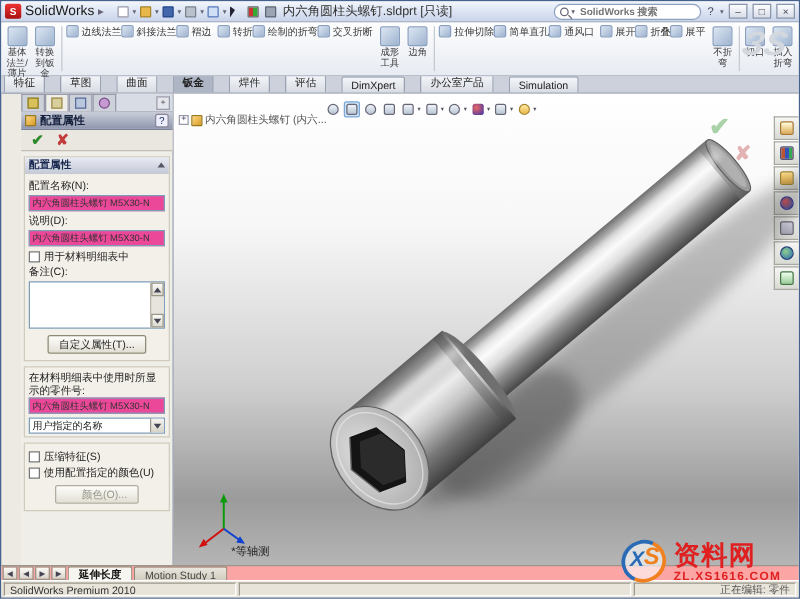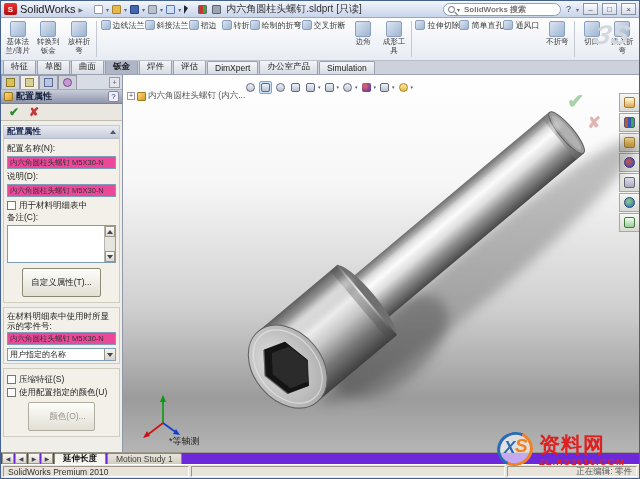--- a/index.html
+++ b/index.html
@@ -46,28 +46,28 @@
     font-size:7.5px;line-height:8.5px;text-align:center;color:#3a3a3a;}
   .rb-col{display:flex;flex-direction:row;justify-content:space-around;padding:0 2px;}
   .rb-small{display:flex;align-items:center;gap:2px;font-size:8px;color:#3a3a3a;white-space:nowrap;height:12px;}
   .ic{background:linear-gradient(135deg,#dce6f2,#9fb4d0);border:1px solid #8aa0c0;border-radius:2px;}
   .ic-l{width:16px;height:16px;margin-bottom:1px;flex:0 0 auto;}
   .ic-s{width:10px;height:10px;flex:0 0 10px;}
   .rb-sep{width:1px;background:#c4c9d2;margin:2px 1px;}
   .rb-brand{position:absolute;right:10px;top:2px;font-size:27px;color:#d3d7de;font-style:italic;
     transform:skewX(-12deg);font-weight:bold;user-select:none;}
   
-  .cmdtabs{height:14px;flex:0 0 14px;background:#ccd1db;display:flex;align-items:flex-end;padding:0 2px;gap:1px;border-bottom:1px solid #9aa2b2;}
+  .cmdtabs{height:14px;flex:0 0 14px;background:#ccd1db;display:flex;align-items:flex-end;padding:0 2px;gap:12px;border-bottom:1px solid #9aa2b2;}
   .ctab{font-size:8.5px;color:#222;padding:1px 7px;border:1px solid #9aa2b2;border-bottom:none;
     background:linear-gradient(#f4f6f9,#d8dce3);border-radius:2px 2px 0 0;}
   .ctab.active{background:#aeb6c6;font-weight:bold;}
   
   .main{flex:1;display:flex;position:relative;min-height:0;}
   
-  .pm{width:122px;flex:0 0 122px;background:#efeee8;border-right:1px solid #8f97a8;display:flex;flex-direction:column;font-size:8.5px;}
+  .pm{width:122px;flex:0 0 122px;background:#efeee8;border-right:1px solid #8f97a8;display:flex;flex-direction:column;font-size:8.5px;margin-left:16px;}
   .pm-tabs{height:15px;display:flex;background:#d8dce4;border-bottom:1px solid #aab;align-items:flex-end;}
   .pm-tab{width:19px;height:14px;border:1px solid #99a;border-bottom:none;display:flex;align-items:center;justify-content:center;background:#cdd2da;}
   .pm-tab.active{background:#efeee8;}
   .pm-tab .g{width:9px;height:9px;}
   .pmg-tree{background:#d9c15a;border:1px solid #8a7a2a;}
   .pmg-prop{background:#d9cf9a;border:1px solid #9a8a4a;}
   .pmg-config{background:#b8c6de;border:1px solid #5a6a9a;}
   .pmg-dim{background:#c49ad0;border:1px solid #7a4a8a;border-radius:50%;}
   .pm-tab-spacer{flex:1;}
   .pm-pin{width:11px;height:11px;border:1px solid #99a;background:#e4e6ec;font-size:7px;color:#556;
@@ -91,21 +91,21 @@
     padding:0 2px;font-family:"Liberation Sans",sans-serif;}
   .cb-row{display:flex;align-items:center;gap:3px;margin:4px 0 2px 0;}
   .cb{width:9px;height:9px;border:1px solid #777;background:#fff;flex:0 0 9px;}
   .cb-label{font-size:8.5px;color:#222;line-height:9px;}
   .comment-wrap{display:flex;border:1px solid #7f9db9;background:#fff;height:38px;margin-top:1px;}
   .comment-area{flex:1;}
   .vscroll{width:11px;background:#e6e4dc;border-left:1px solid #b8b5aa;display:flex;flex-direction:column;justify-content:space-between;}
   .sbtn{height:11px;border:1px solid #9a968a;background:linear-gradient(#fbfaf6,#dcd9cf);display:flex;align-items:center;justify-content:center;}
   .tri-up{width:0;height:0;border-left:3px solid transparent;border-right:3px solid transparent;border-bottom:4px solid #445;}
   .tri-dn{width:0;height:0;border-left:3px solid transparent;border-right:3px solid transparent;border-top:4px solid #445;}
-  .pm-btn{display:block;margin:5px auto 3px auto;height:29px;padding:0 8px;font-size:8.5px;color:#222;
+  .pm-btn{display:block;margin:5px auto 3px auto;height:15px;padding:0 8px;font-size:8.5px;color:#222;
     border:1px solid #8b8b75;border-radius:2px;background:linear-gradient(#fdfdfb,#e2dfd4);font-family:"Liberation Sans",sans-serif;text-align:right;}
   .pm-btn:disabled,.pm-btn.disabled{color:#9a978c;border-color:#b0ada0;padding-left:20px;}
   .pm-select{display:flex;align-items:center;height:13px;border:1px solid #7f9db9;background:#fff;margin-top:3px;}
   .pm-select .val{flex:1;font-size:8px;color:#222;padding:0 2px;white-space:nowrap;overflow:hidden;}
   .dd-btn{width:11px;height:100%;background:linear-gradient(#f4f3ef,#d6d3c8);border-left:1px solid #9a968a;
     display:flex;align-items:center;justify-content:center;}
   .pm-note{font-size:8.5px;color:#222;line-height:10px;margin:1px 0;}
   
   .gfx{flex:1;position:relative;min-width:0;
     background:linear-gradient(#ffffff 0%,#f7f7f7 28%,#cfcfcf 62%,#9b9b9b 86%,#b5b5b5 100%);overflow:hidden;}
@@ -129,21 +129,21 @@
   .tp-g{width:11px;height:11px;border-radius:2px;}
   .tp-home{background:linear-gradient(#ffd,#da5);border:1px solid #a73;}
   .tp-lib{background:repeating-linear-gradient(90deg,#b53 0 3px,#35b 3px 6px,#3a5 6px 9px);border:1px solid #557;}
   .tp-folder{background:linear-gradient(#ffe08a,#e0a840);border:1px solid #a8842a;}
   .tp-app{background:radial-gradient(circle at 35% 35%,#e55,#2255bb);border:1px solid #339;border-radius:50%;}
   .tp-pal{background:linear-gradient(#dde,#aab);border:1px solid #667;}
   .tp-globe{background:radial-gradient(circle at 40% 35%,#8fd08f,#2a6ab0);border:1px solid #247;border-radius:50%;}
   .tp-props{background:linear-gradient(#efe,#9c9);border:1px solid #474;}
   .view-label{position:absolute;left:46px;bottom:4px;font-size:9px;color:#222;}
   
-  .doc-tabs{height:12px;flex:0 0 12px;background:#6d28d9;border-top:1px solid #9a968a;display:flex;align-items:center;padding:0 1px;gap:1px;}
+  .doc-tabs{height:12px;flex:0 0 12px;background:#fca5a5;border-top:1px solid #9a968a;display:flex;align-items:flex-start;padding:0 1px;gap:1px;}
   .navbtn{width:12px;height:11px;border:1px solid #9a968a;background:linear-gradient(#fbfaf6,#d9d5ca);
     font-size:6px;color:#445;display:flex;align-items:center;justify-content:center;}
   .dtab{height:12px;display:flex;align-items:center;font-size:8.5px;padding:0 8px;border:1px solid #8c8878;border-bottom:none;
     background:linear-gradient(#e9e6de,#cfcaba);color:#444;border-radius:2px 2px 0 0;}
   .dtab.active{background:#f7f5ef;color:#111;font-weight:bold;}
   
   .statusbar{height:14px;flex:0 0 14px;background:#e8e4da;border-top:1px solid #fff;display:flex;align-items:center;gap:2px;padding:0 2px;}
   .sb-cell{height:11px;border:1px solid;border-color:#9b978b #fff #fff #9b978b;display:flex;align-items:center;
     font-size:8.5px;color:#333;padding:0 4px;}
   .sb-left{width:186px;}
@@ -215,24 +215,20 @@
 
   <div class="ribbon">
     <div class="rb-large">
       <span class="ic ic-l"></span>
       <span>基体法兰/薄片</span>
     </div>
     <div class="rb-large">
       <span class="ic ic-l"></span>
       <span>转换到钣金</span>
     </div>
-    <div class="rb-large">
-      <span class="ic ic-l"></span>
-      <span>放样折弯</span>
-    </div>
     <div class="rb-sep"></div>
     <div class="rb-col">
       <div class="rb-small">
           <span class="ic ic-s"></span>
           <span>边线法兰</span>
         </div>
       <div class="rb-small">
           <span class="ic ic-s"></span>
           <span>斜接法兰</span>
         </div>
@@ -250,39 +246,53 @@
           <span class="ic ic-s"></span>
           <span>绘制的折弯</span>
         </div>
       <div class="rb-small">
           <span class="ic ic-s"></span>
           <span>交叉折断</span>
         </div>
     </div>
     <div class="rb-large">
       <span class="ic ic-l"></span>
+      <span>成形工具</span>
+    </div>
+    <div class="rb-large">
+      <span class="ic ic-l"></span>
       <span>边角</span>
-    </div>
-    <div class="rb-large">
-      <span class="ic ic-l"></span>
-      <span>成形工具</span>
     </div>
     <div class="rb-sep"></div>
     <div class="rb-col">
       <div class="rb-small">
           <span class="ic ic-s"></span>
           <span>拉伸切除</span>
         </div>
       <div class="rb-small">
           <span class="ic ic-s"></span>
           <span>简单直孔</span>
         </div>
       <div class="rb-small">
           <span class="ic ic-s"></span>
           <span>通风口</span>
+        </div>
+    </div>
+    <div class="rb-col">
+      <div class="rb-small">
+          <span class="ic ic-s"></span>
+          <span>展开</span>
+        </div>
+      <div class="rb-small">
+          <span class="ic ic-s"></span>
+          <span>折叠</span>
+        </div>
+      <div class="rb-small">
+          <span class="ic ic-s"></span>
+          <span>展平</span>
         </div>
     </div>
     <div class="rb-large">
       <span class="ic ic-l"></span>
       <span>不折弯</span>
     </div>
     <div class="rb-sep"></div>
     <div class="rb-large">
       <span class="ic ic-l"></span>
       <span>切口</span>

